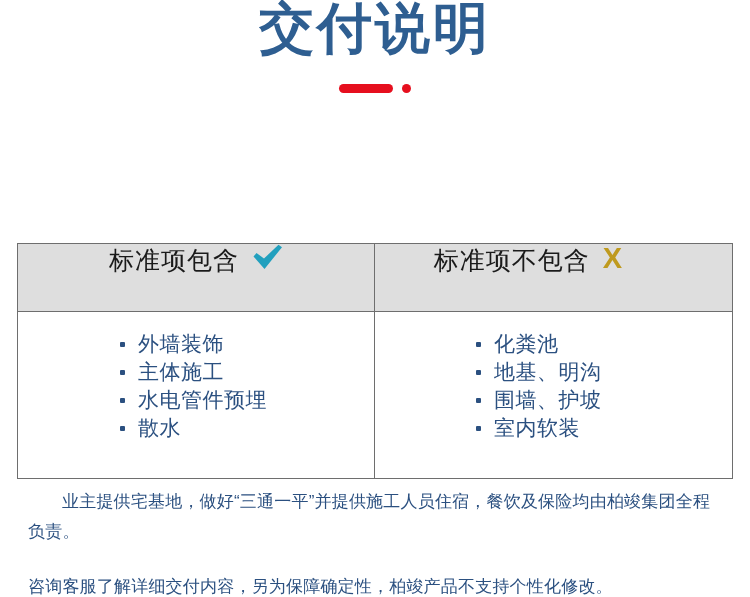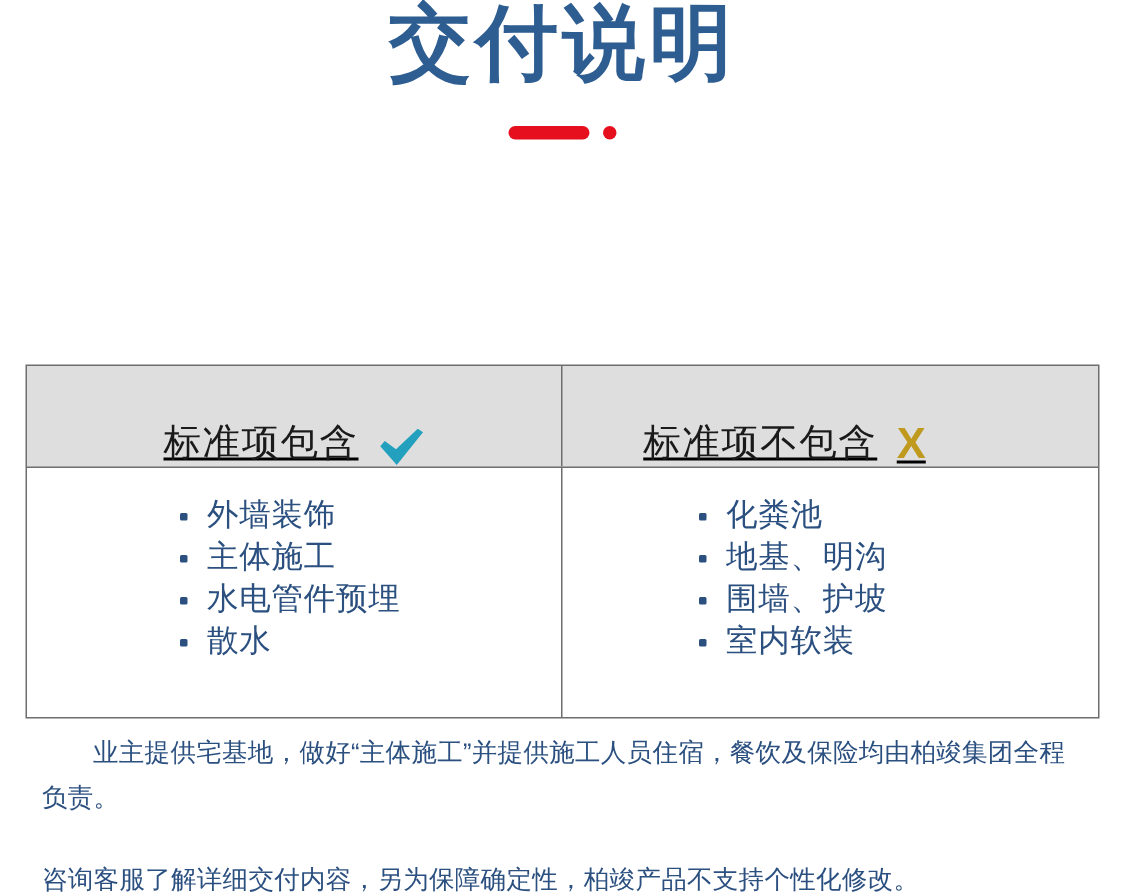--- a/index.html
+++ b/index.html
@@ -71,29 +71,29 @@
     min-height: 166px;
   }
   .col-left {
     width: 357px;
     box-sizing: border-box;
     border-right: 1px solid #6e6e6e;
   }
   .col-right {
     width: 296px;
     box-sizing: border-box;
+    padding-left: 10px;
   }
 
   .th-cell {
     display: flex;
-    align-items: flex-end;
+    align-items: flex-start;
     justify-content: center;
     gap: 13px;
     height: 100%;
-    text-decoration: underline;
   }
   .th-label {
     font-size: 25px;
     color: #1a1a1a;
     letter-spacing: 1px;
     font-weight: normal;
   }
   .check-icon {
     display: inline-flex;
     align-items: center;
@@ -209,15 +209,15 @@
           <li><span class="bullet"></span><span>围墙、护坡</span></li>
           <li><span class="bullet"></span><span>室内软装</span></li>
         </ul>
       </div>
     </div>
   </div>
 
 </div>
 
 <div class="footer">
-  <p class="indented">业主提供宅基地，做好“主体施工”并提供施工人员住宿，餐饮及保险均由柏竣集团全程负责。</p>
+  <p class="indented">业主提供宅基地，做好“三通一平”并提供施工人员住宿，餐饮及保险均由柏竣集团全程负责。</p>
   <p class="second">咨询客服了解详细交付内容，另为保障确定性，柏竣产品不支持个性化修改。</p>
 </div>
 
 </body></html>

